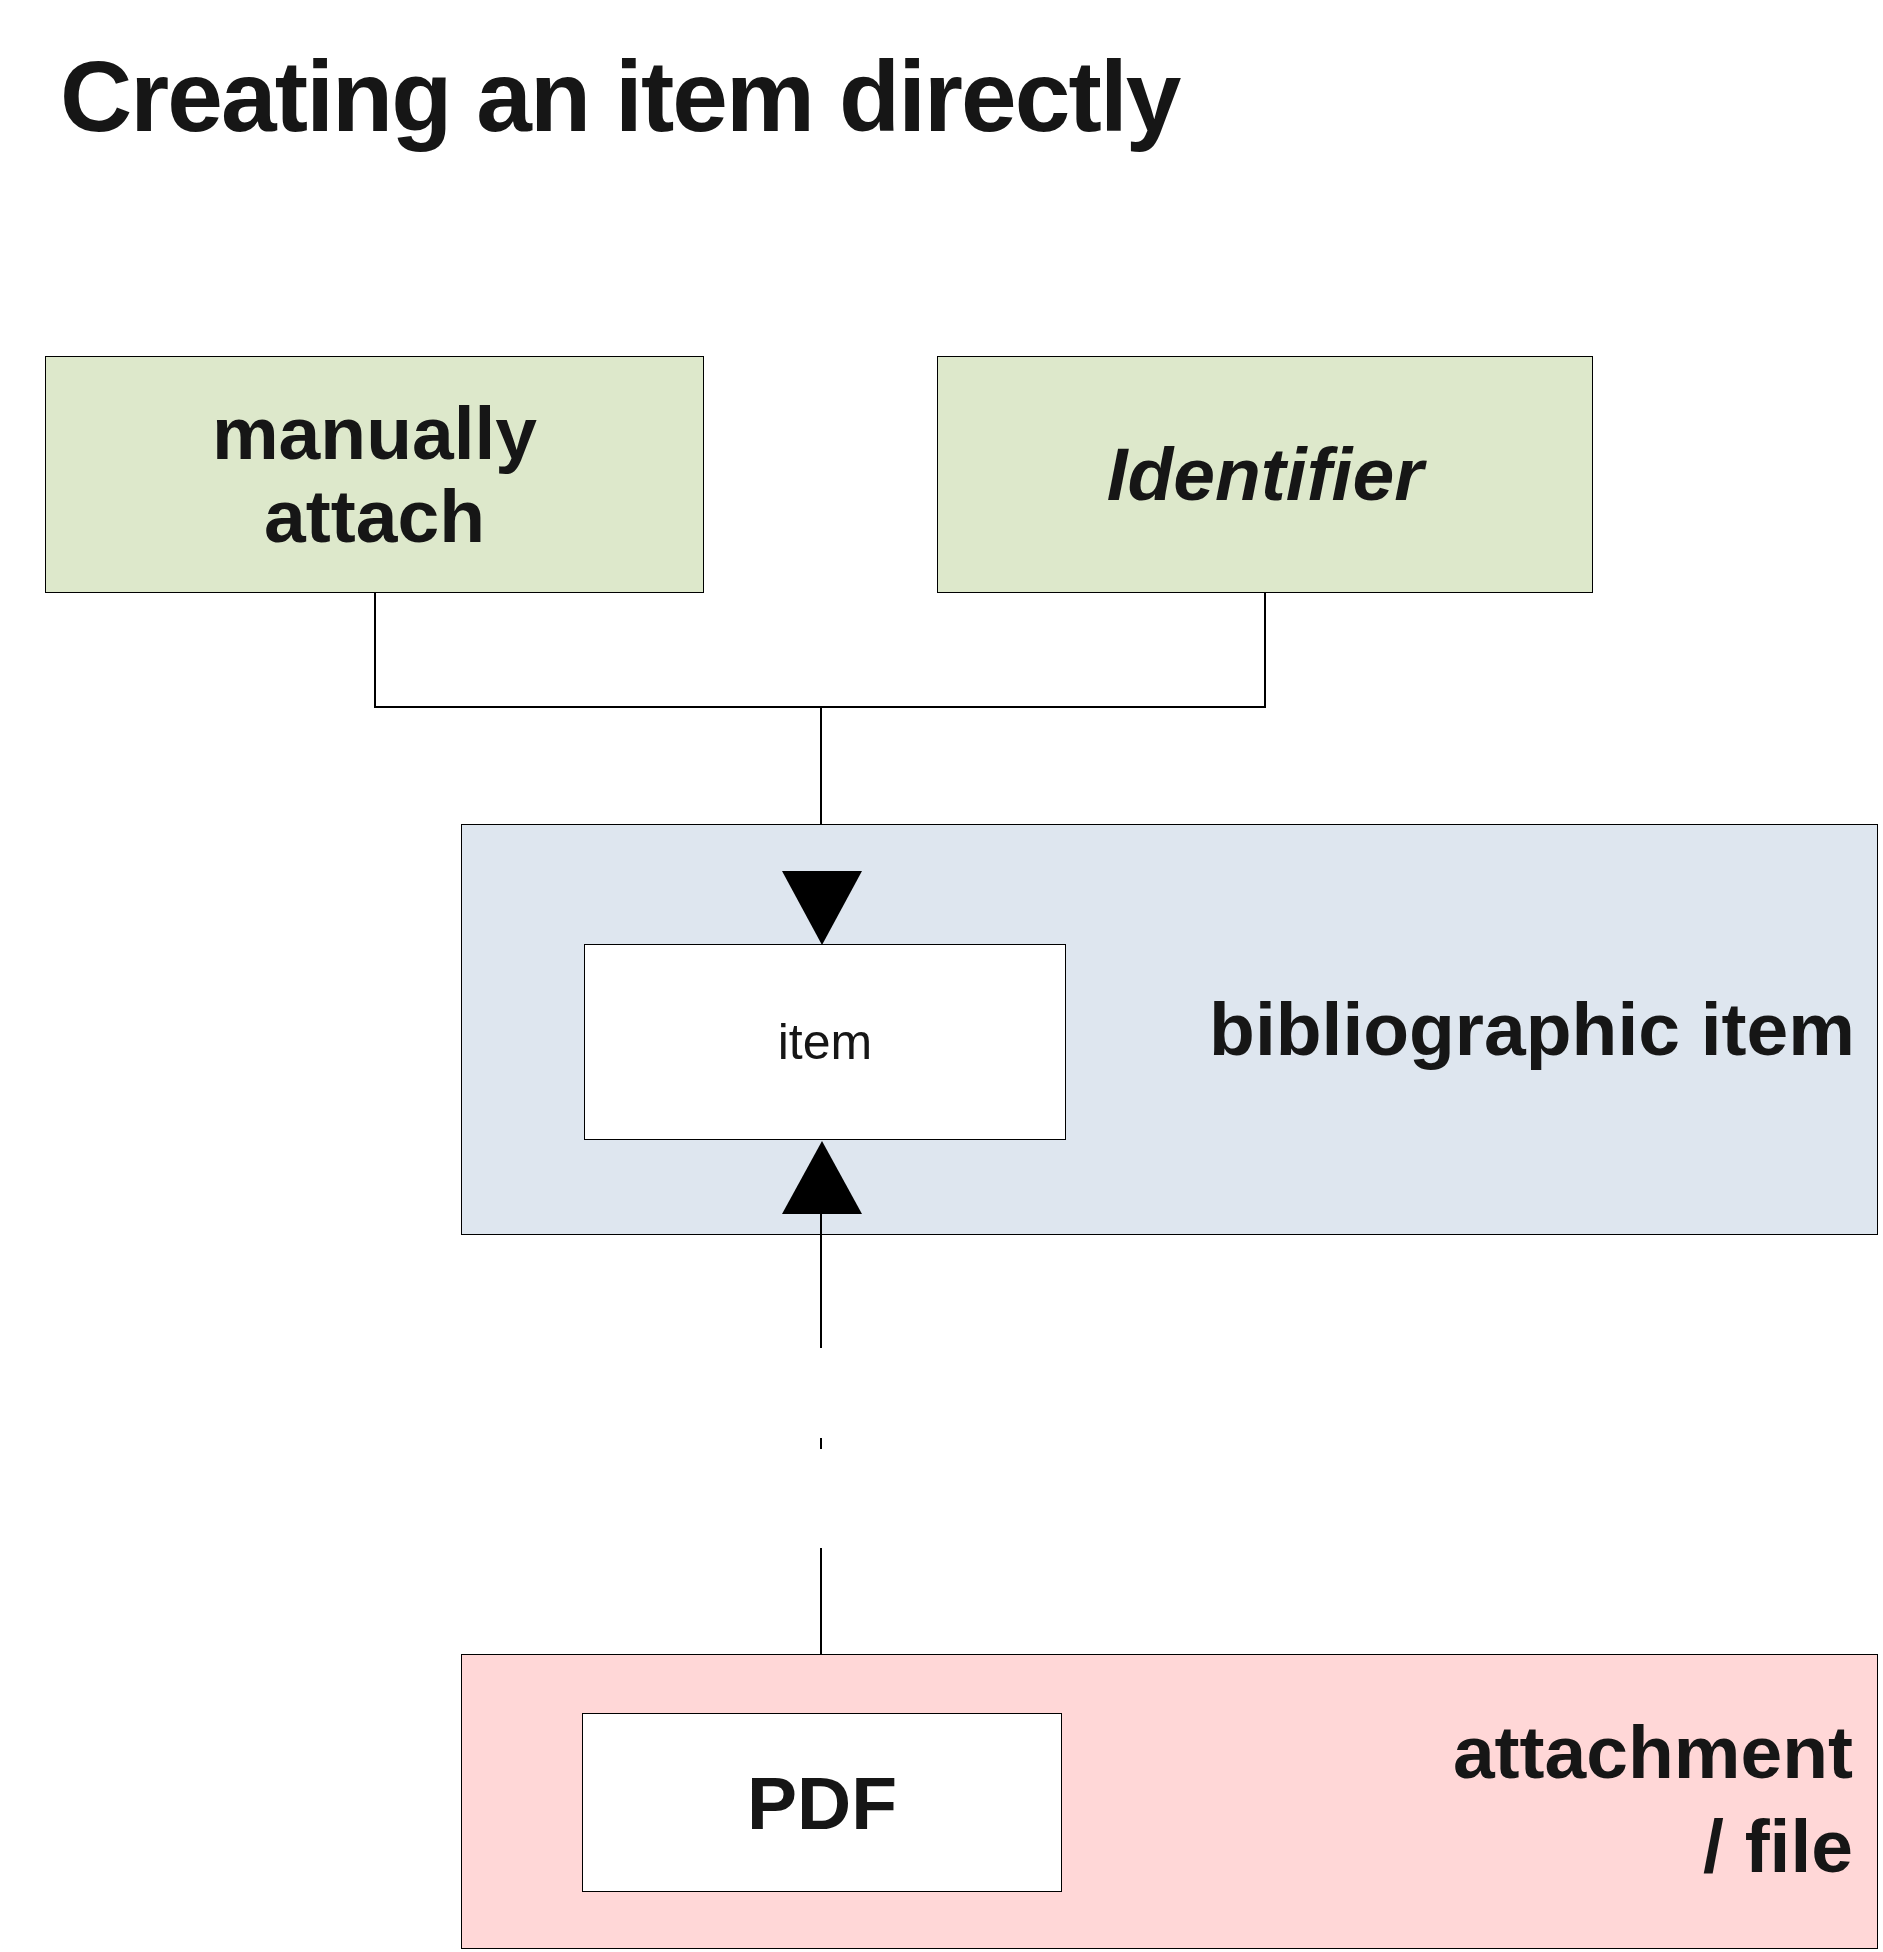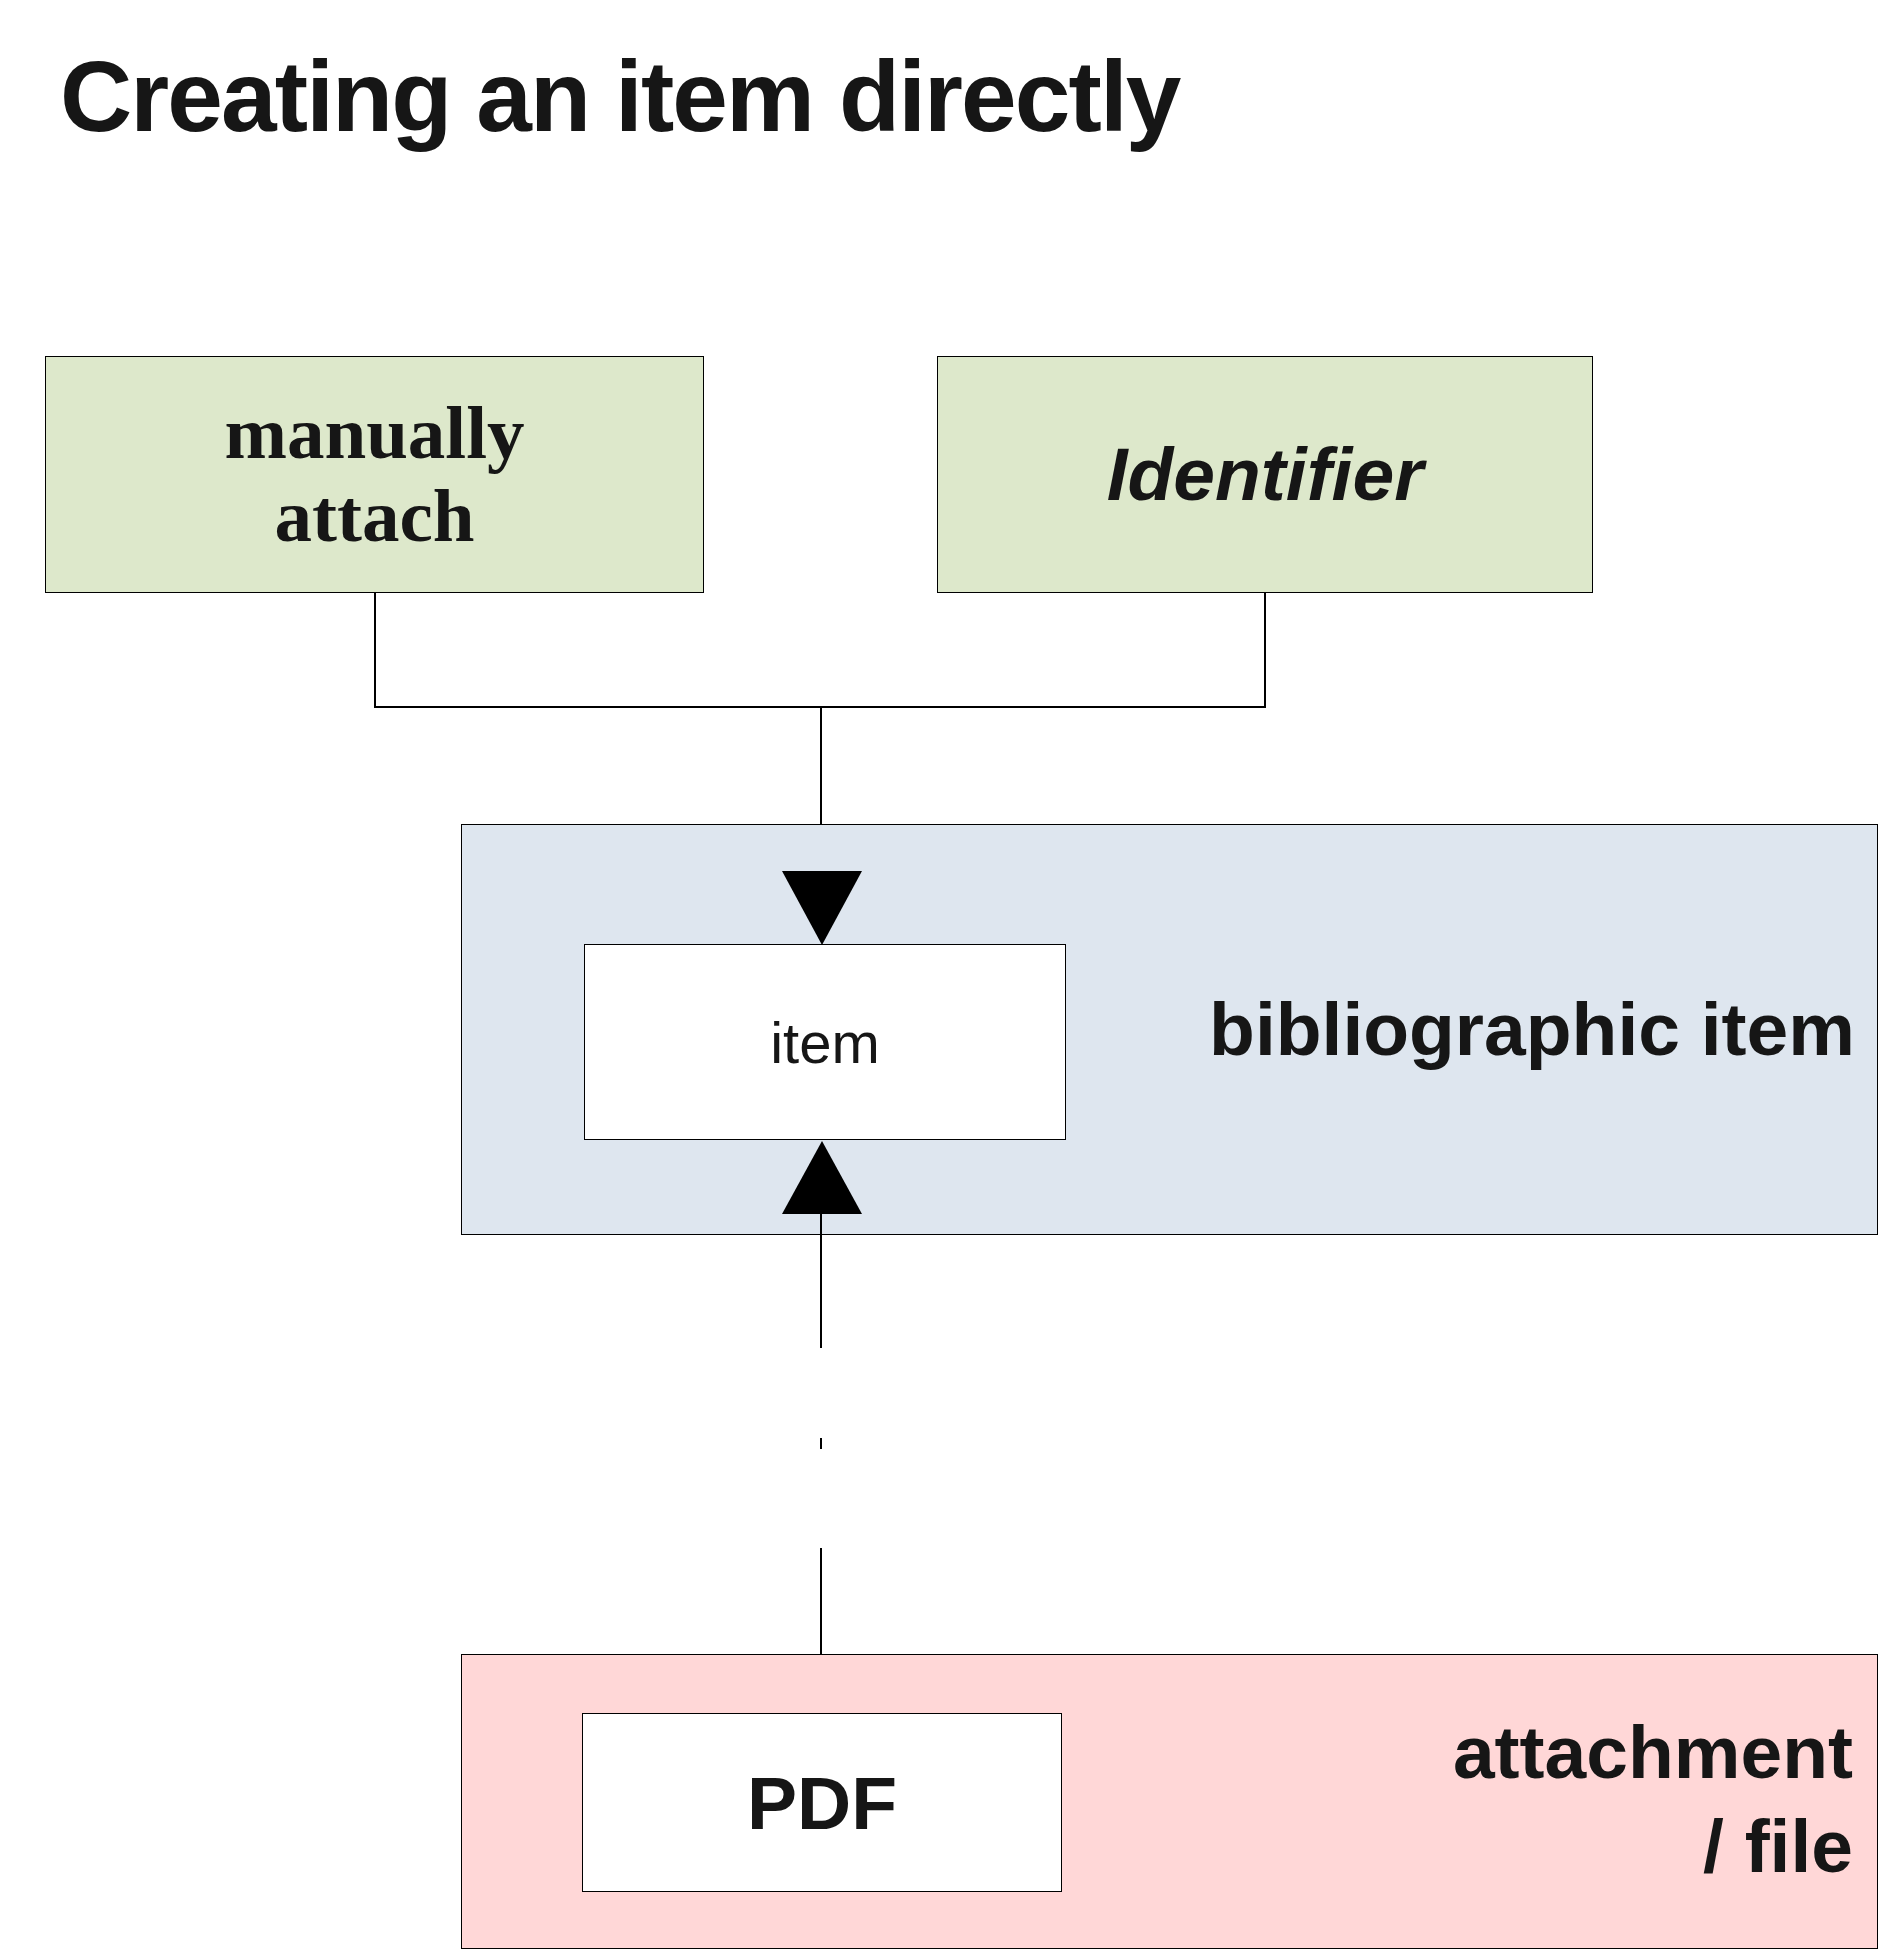--- a/index.html
+++ b/index.html
@@ -26,36 +26,36 @@
     font-size:100px;font-weight:bold;letter-spacing:-1.9px;
     line-height:1.1;white-space:nowrap;color:var(--text);
   }
   .group-box{box-sizing:border-box;border:1.9px solid var(--border);}
   .source-box{
     left:0;top:356px;width:659px;height:237px;
     background:var(--source-fill);
     display:flex;flex-direction:column;align-items:center;justify-content:center;
     font-size:75px;font-weight:bold;line-height:1.1;text-align:center;
   }
-  #source-manual{left:45px;font-family:Liberation Serif, serif;}
+  #source-manual{left:45px;}
   #source-identifier{left:937px;width:656px;font-style:italic;}
   .biblio-box{
     left:461px;top:824px;width:1417px;height:411px;
     background:var(--biblio-fill);
   }
   .attachment-box{
     left:461px;top:1654px;width:1417px;height:295px;
     background:var(--attachment-fill);
   }
   .node-box{
     box-sizing:border-box;border:1.9px solid var(--border);
     background:var(--node-fill);
     display:flex;align-items:center;justify-content:center;
   }
-  #item-node{left:584px;top:944px;width:482px;height:196px;font-size:58px;}
+  #item-node{left:584px;top:944px;width:482px;height:196px;font-size:50px;}
   #pdf-node{left:582px;top:1713px;width:480px;height:179px;font-size:75px;font-weight:bold;}
   .line{background:var(--border);}
   .group-label{
     font-size:75px;font-weight:bold;line-height:1.25;
     text-align:right;white-space:nowrap;color:var(--text);
   }
   #biblio-label{right:66px;top:992px;line-height:1;}
   #attachment-label{right:68px;top:1706px;}
   .note-text{
     left:433px;top:1347px;width:782px;

